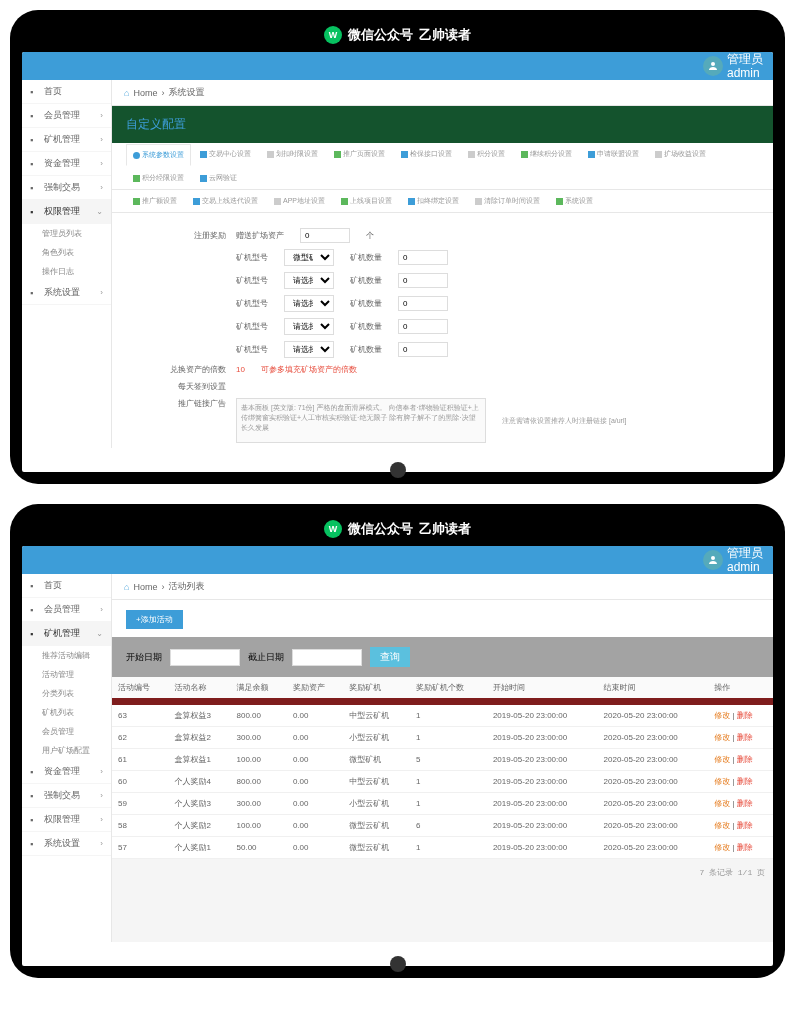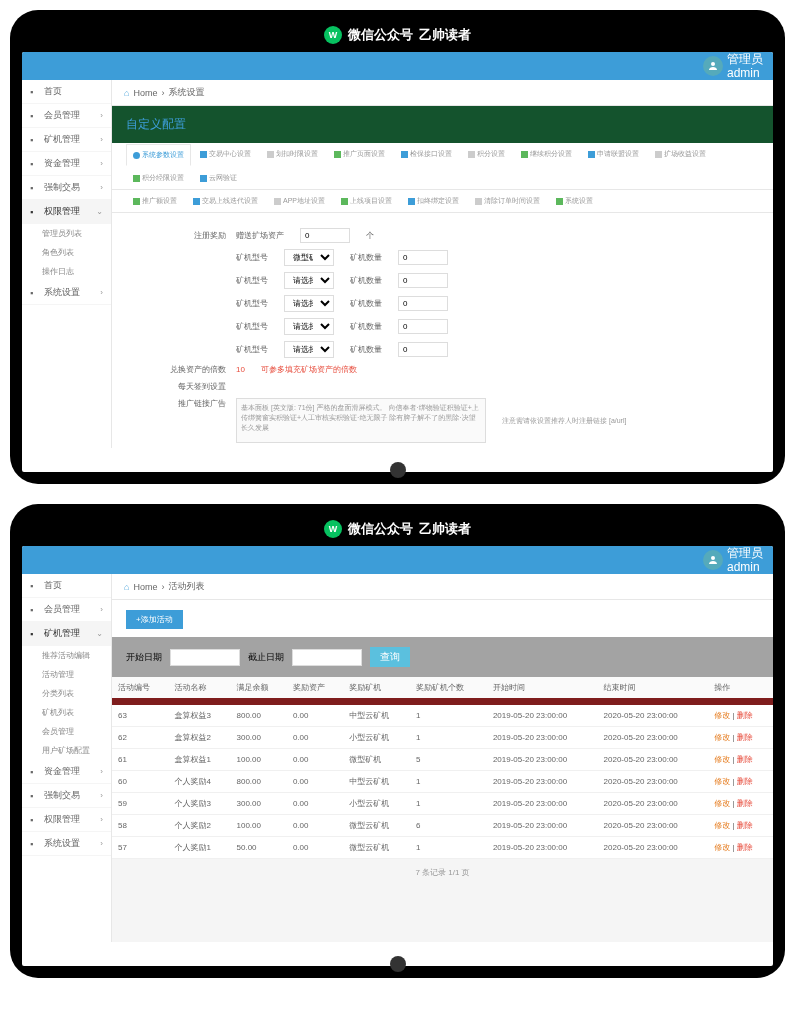--- a/index.html
+++ b/index.html
@@ -52,21 +52,21 @@
     .toolbar { padding: 10px 14px; background: #a3a3a3; display: flex; gap: 8px; align-items: center; font-size: 9px; }
     .date-input { border: 1px solid #ddd; padding: 3px 4px; font-size: 8px; width: 70px; color: #999; }
     .btn-search { background: #5bc0de; color: #fff; border: none; padding: 3px 10px; font-size: 10px; cursor: pointer; }
     .btn-add { background: #3d9dd8; color: #fff; border: none; padding: 4px 10px; font-size: 8px; cursor: pointer; }
     
     .data-table { width: 100%; border-collapse: collapse; font-size: 8px; background: #fff; }
     .data-table th { background: #fafafa; padding: 5px 6px; text-align: left; color: #666; font-weight: normal; border-bottom: 7px solid #7f1d1d; }
     .data-table td { padding: 5px 6px; border-bottom: 1px solid #f0f0f0; color: #666; }
     .op-edit { color: #e67e22; cursor: pointer; }
     .op-del { color: #e74c3c; cursor: pointer; }
-    .pagination { text-align: center; padding: 8px; font-size: 8px; color: #999; }
+    .pagination { text-align: right; padding: 8px; font-size: 8px; color: #999; font-family: Liberation Mono, monospace; }
   </style>
 </head>
 <body>
 
 <div class="screenshot-frame">
   <div class="frame-header">
     <span class="wx-icon">W</span>
     <span>微信公众号</span>
     <span>乙帅读者</span>
   </div>

